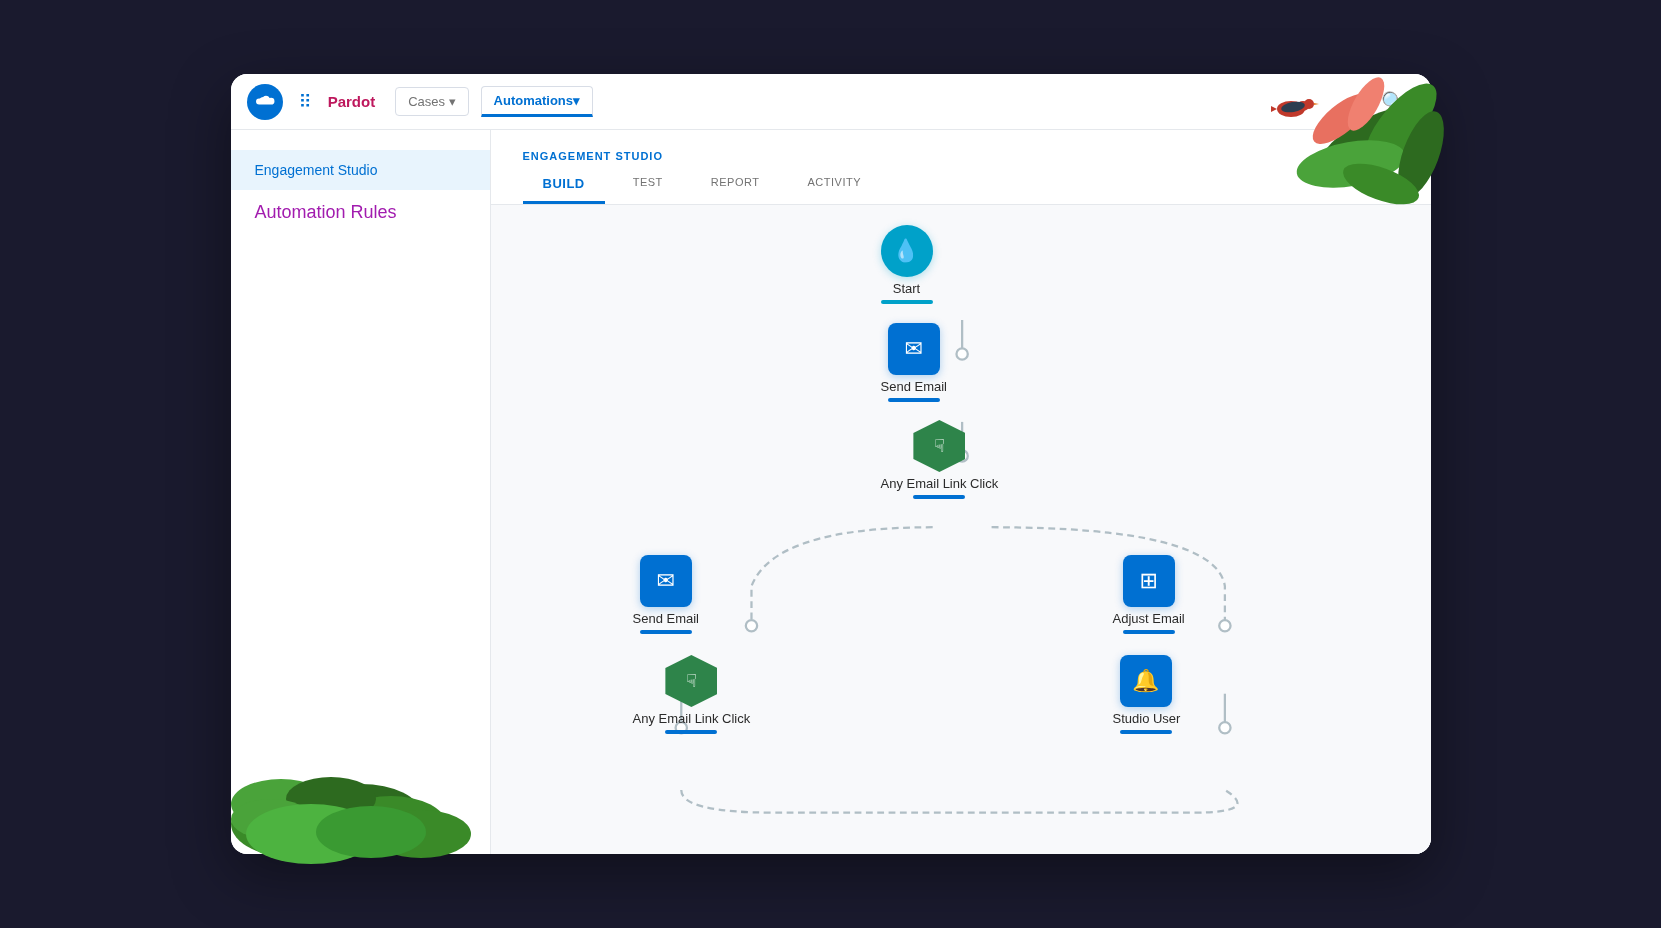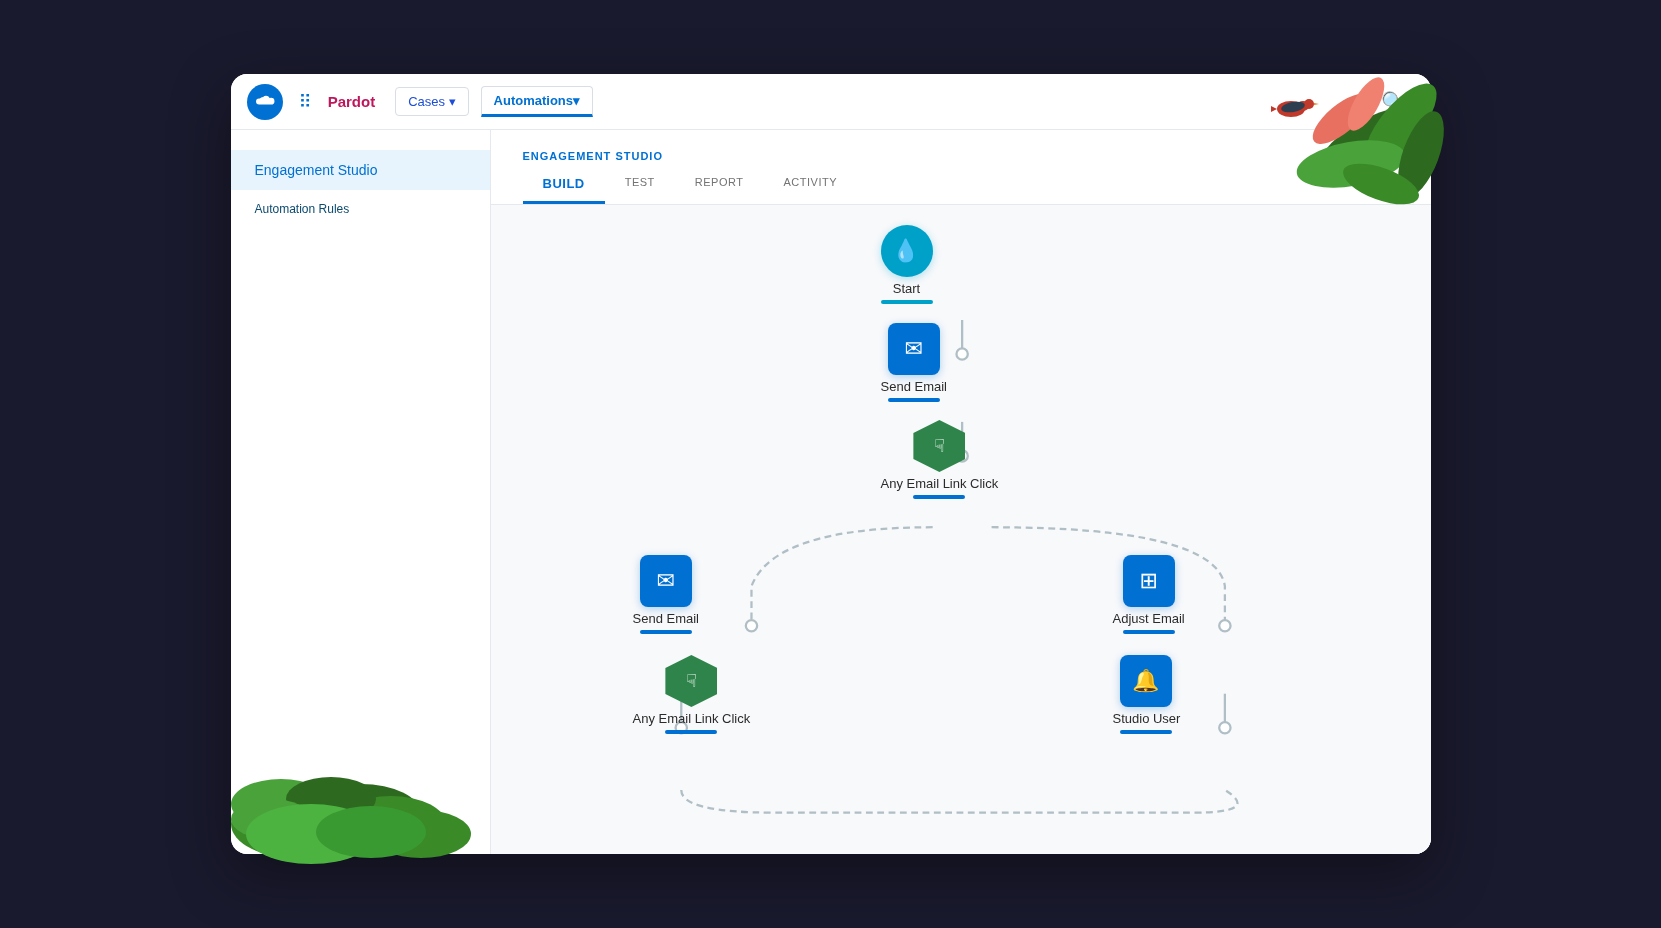--- a/index.html
+++ b/index.html
@@ -80,21 +80,21 @@
       margin-right: 8px;
     }
     .nav-pill {
       display: flex;
       align-items: center;
       gap: 4px;
       padding: 6px 12px;
       border: 1px solid #d8dde6;
       border-radius: 4px;
       font-size: 13px;
-      color: #1d4ed8;
+      color: #737373;
       cursor: pointer;
       background: #fff;
     }
     .nav-active-pill {
       display: flex;
       align-items: center;
       gap: 0;
       padding: 6px 12px;
       border-radius: 4px 4px 0 0;
       font-size: 13px;
@@ -120,22 +120,22 @@
     
     .sidebar {
       width: 260px;
       background: #fff;
       border-right: 1px solid #e5e8ec;
       padding: 20px 0;
       flex-shrink: 0;
     }
     .sidebar-item {
       padding: 12px 24px;
-      font-size: 12px;
-      color: #0c4a6e;
+      font-size: 18px;
+      color: #a21caf;
       cursor: pointer;
     }
     .sidebar-item-active {
       padding: 12px 24px;
       font-size: 14px;
       color: #0070d2;
       background: #e8f4fd;
       cursor: pointer;
       font-weight: 500;
     }
@@ -179,21 +179,21 @@
       background: #fff;
       border: 1px solid #d8dde6;
       border-radius: 4px;
       font-size: 14px;
       color: #3e3e3c;
       cursor: pointer;
       box-shadow: 0 1px 2px rgba(0,0,0,0.08);
     }
     .tabs-row {
       display: flex;
-      gap: 0;
+      gap: 8px;
     }
     .tab {
       padding: 10px 20px;
       font-size: 11px;
       font-weight: 500;
       color: #737373;
       cursor: pointer;
       border-bottom: 3px solid transparent;
       text-transform: uppercase;
       letter-spacing: 0.5px;

